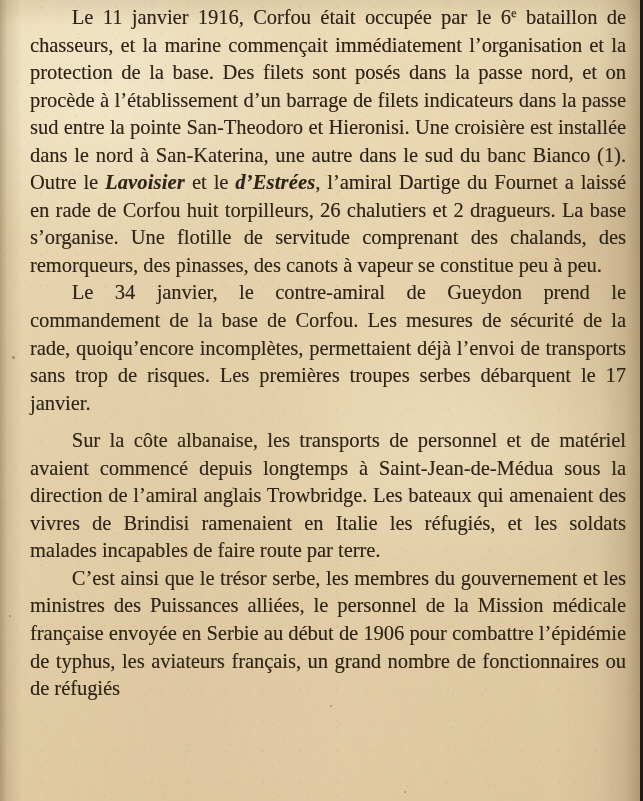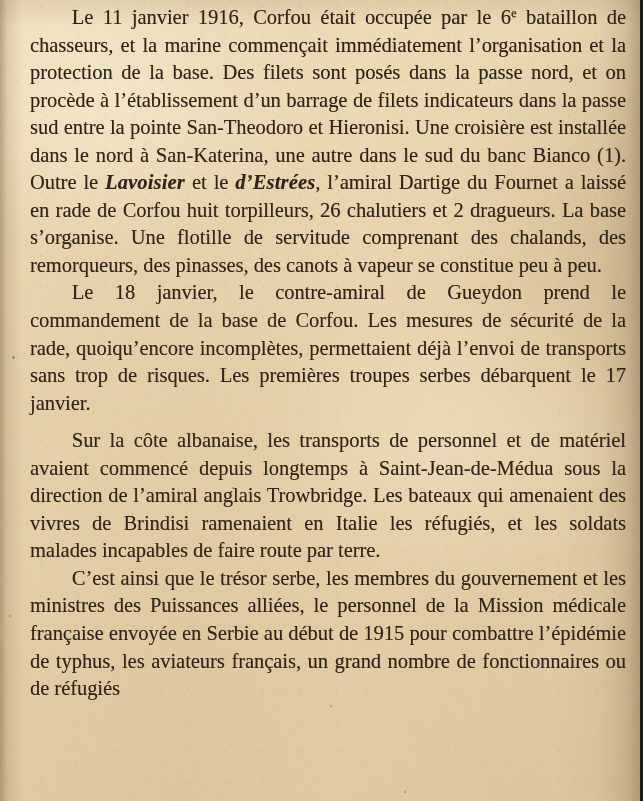--- a/index.html
+++ b/index.html
@@ -117,23 +117,23 @@
 <body>
 
 <div class="page-scan">
 
   <div class="paper-base"></div>
   <div class="paper-grain"></div>
   <div class="edge-shading"></div>
 
   <div class="text-column">
       <p class="para">Le 11 janvier 1916, Corfou était occupée par le 6<sup>e</sup> bataillon de chasseurs, et la marine commençait immédiatement l’organisation et la protection de la base. Des filets sont posés dans la passe nord, et on procède à l’établissement d’un barrage de filets indicateurs dans la passe sud entre la pointe San-Theodoro et Hieronisi. Une croisière est installée dans le nord à San-Katerina, une autre dans le sud du banc Bianco (1). Outre le <em>Lavoisier</em> et le <em>d’Estrées</em>, l’amiral Dartige du Fournet a laissé en rade de Corfou huit torpilleurs, 26 chalutiers et 2 dragueurs. La base s’organise. Une flotille de servitude comprenant des chalands, des remorqueurs, des pinasses, des canots à vapeur se constitue peu à peu.</p>
-      <p class="para">Le 18 janvier, le contre-amiral de Gueydon prend le commandement de la base de Corfou. Les mesures de sécurité de la rade, quoiqu’encore incomplètes, permettaient déjà l’envoi de transports sans trop de risques. Les premières troupes serbes débarquent le 17 janvier.</p>
+      <p class="para">Le 34 janvier, le contre-amiral de Gueydon prend le commandement de la base de Corfou. Les mesures de sécurité de la rade, quoiqu’encore incomplètes, permettaient déjà l’envoi de transports sans trop de risques. Les premières troupes serbes débarquent le 17 janvier.</p>
       <p class="para section-start">Sur la côte albanaise, les transports de personnel et de matériel avaient commencé depuis longtemps à Saint-Jean-de-Médua sous la direction de l’amiral anglais Trowbridge. Les bateaux qui amenaient des vivres de Brindisi ramenaient en Italie les réfugiés, et les soldats malades incapables de faire route par terre.</p>
-      <p class="para">C’est ainsi que le trésor serbe, les membres du gouvernement et les ministres des Puissances alliées, le personnel de la Mission médicale française envoyée en Serbie au début de 1915 pour combattre l’épidémie de typhus, les aviateurs français, un grand nombre de fonctionnaires ou de réfugiés</p>
+      <p class="para">C’est ainsi que le trésor serbe, les membres du gouvernement et les ministres des Puissances alliées, le personnel de la Mission médicale française envoyée en Serbie au début de 1906 pour combattre l’épidémie de typhus, les aviateurs français, un grand nombre de fonctionnaires ou de réfugiés</p>
     </div>
 
   <div class="ink-mottle"></div>
   <div id="speck-layer">
       <div class="speck" style="left: 12px; top: 356px; width: 2.5px; height: 2.5px;"></div>
       <div class="speck" style="left: 618px; top: 370px; width: 2px; height: 2px;"></div>
       <div class="speck" style="left: 232px; top: 487px; width: 2.2px; height: 2.2px;"></div>
       <div class="speck" style="left: 404px; top: 791px; width: 2.4px; height: 2.4px;"></div>
       <div class="speck" style="left: 70px; top: 240px; width: 1.8px; height: 1.8px;"></div>
       <div class="speck" style="left: 330px; top: 705px; width: 2px; height: 2px;"></div>

